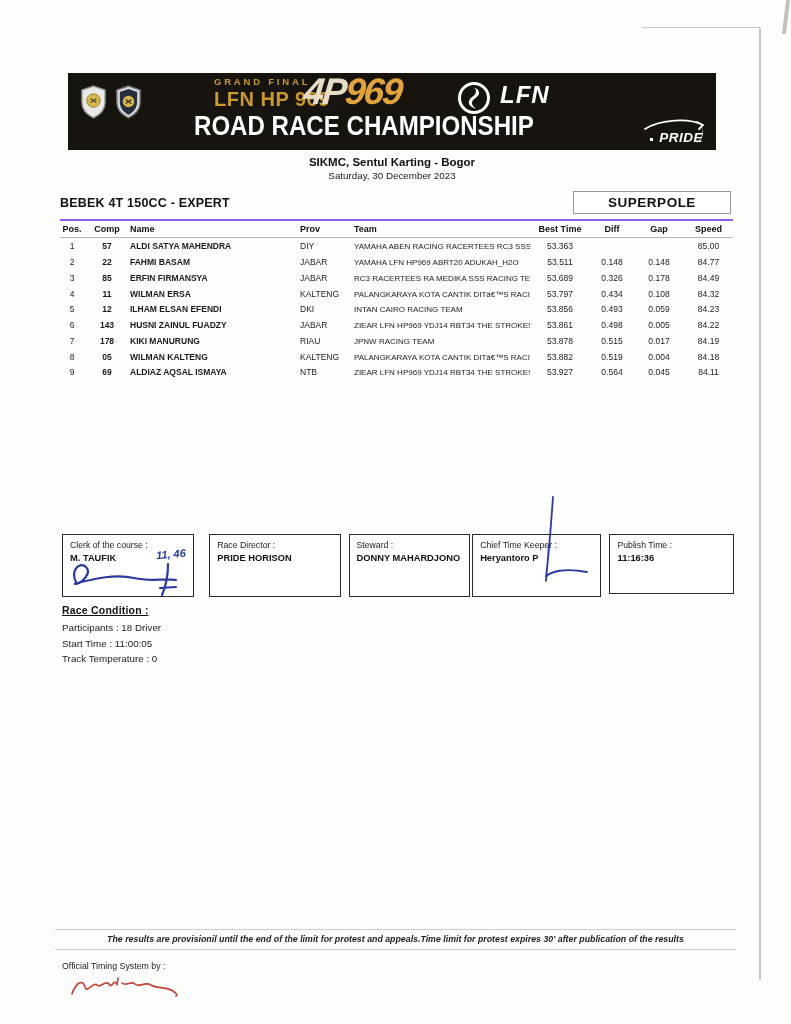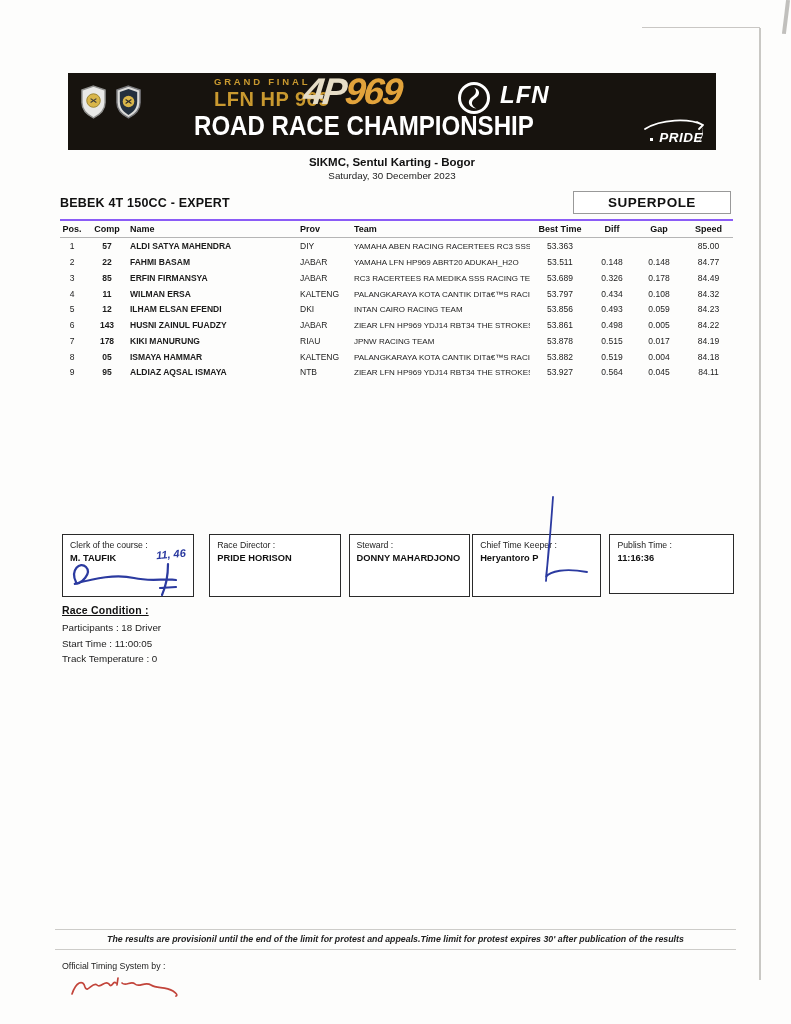--- a/index.html
+++ b/index.html
@@ -227,32 +227,32 @@
     <span class="c-team">JPNW RACING TEAM</span>
     <span class="c-best">53.878</span>
     <span class="c-diff">0.515</span>
     <span class="c-gap">0.017</span>
     <span class="c-speed">84.19</span>
   </div>
 
   <div class="row">
     <span class="c-pos">8</span>
     <span class="c-comp">05</span>
-    <span class="c-name">ISMAYA HAMMAR</span>
+    <span class="c-name">WILMAN KALTENG</span>
     <span class="c-prov">KALTENG</span>
     <span class="c-team">PALANGKARAYA KOTA CANTIK DITâ€™S RACING</span>
     <span class="c-best">53.882</span>
     <span class="c-diff">0.519</span>
     <span class="c-gap">0.004</span>
     <span class="c-speed">84.18</span>
   </div>
 
   <div class="row">
     <span class="c-pos">9</span>
-    <span class="c-comp">95</span>
+    <span class="c-comp">69</span>
     <span class="c-name">ALDIAZ AQSAL ISMAYA</span>
     <span class="c-prov">NTB</span>
     <span class="c-team">ZIEAR LFN HP969 YDJ14 RBT34 THE STROKESS5</span>
     <span class="c-best">53.927</span>
     <span class="c-diff">0.564</span>
     <span class="c-gap">0.045</span>
     <span class="c-speed">84.11</span>
   </div>
 </div>
   </div>

